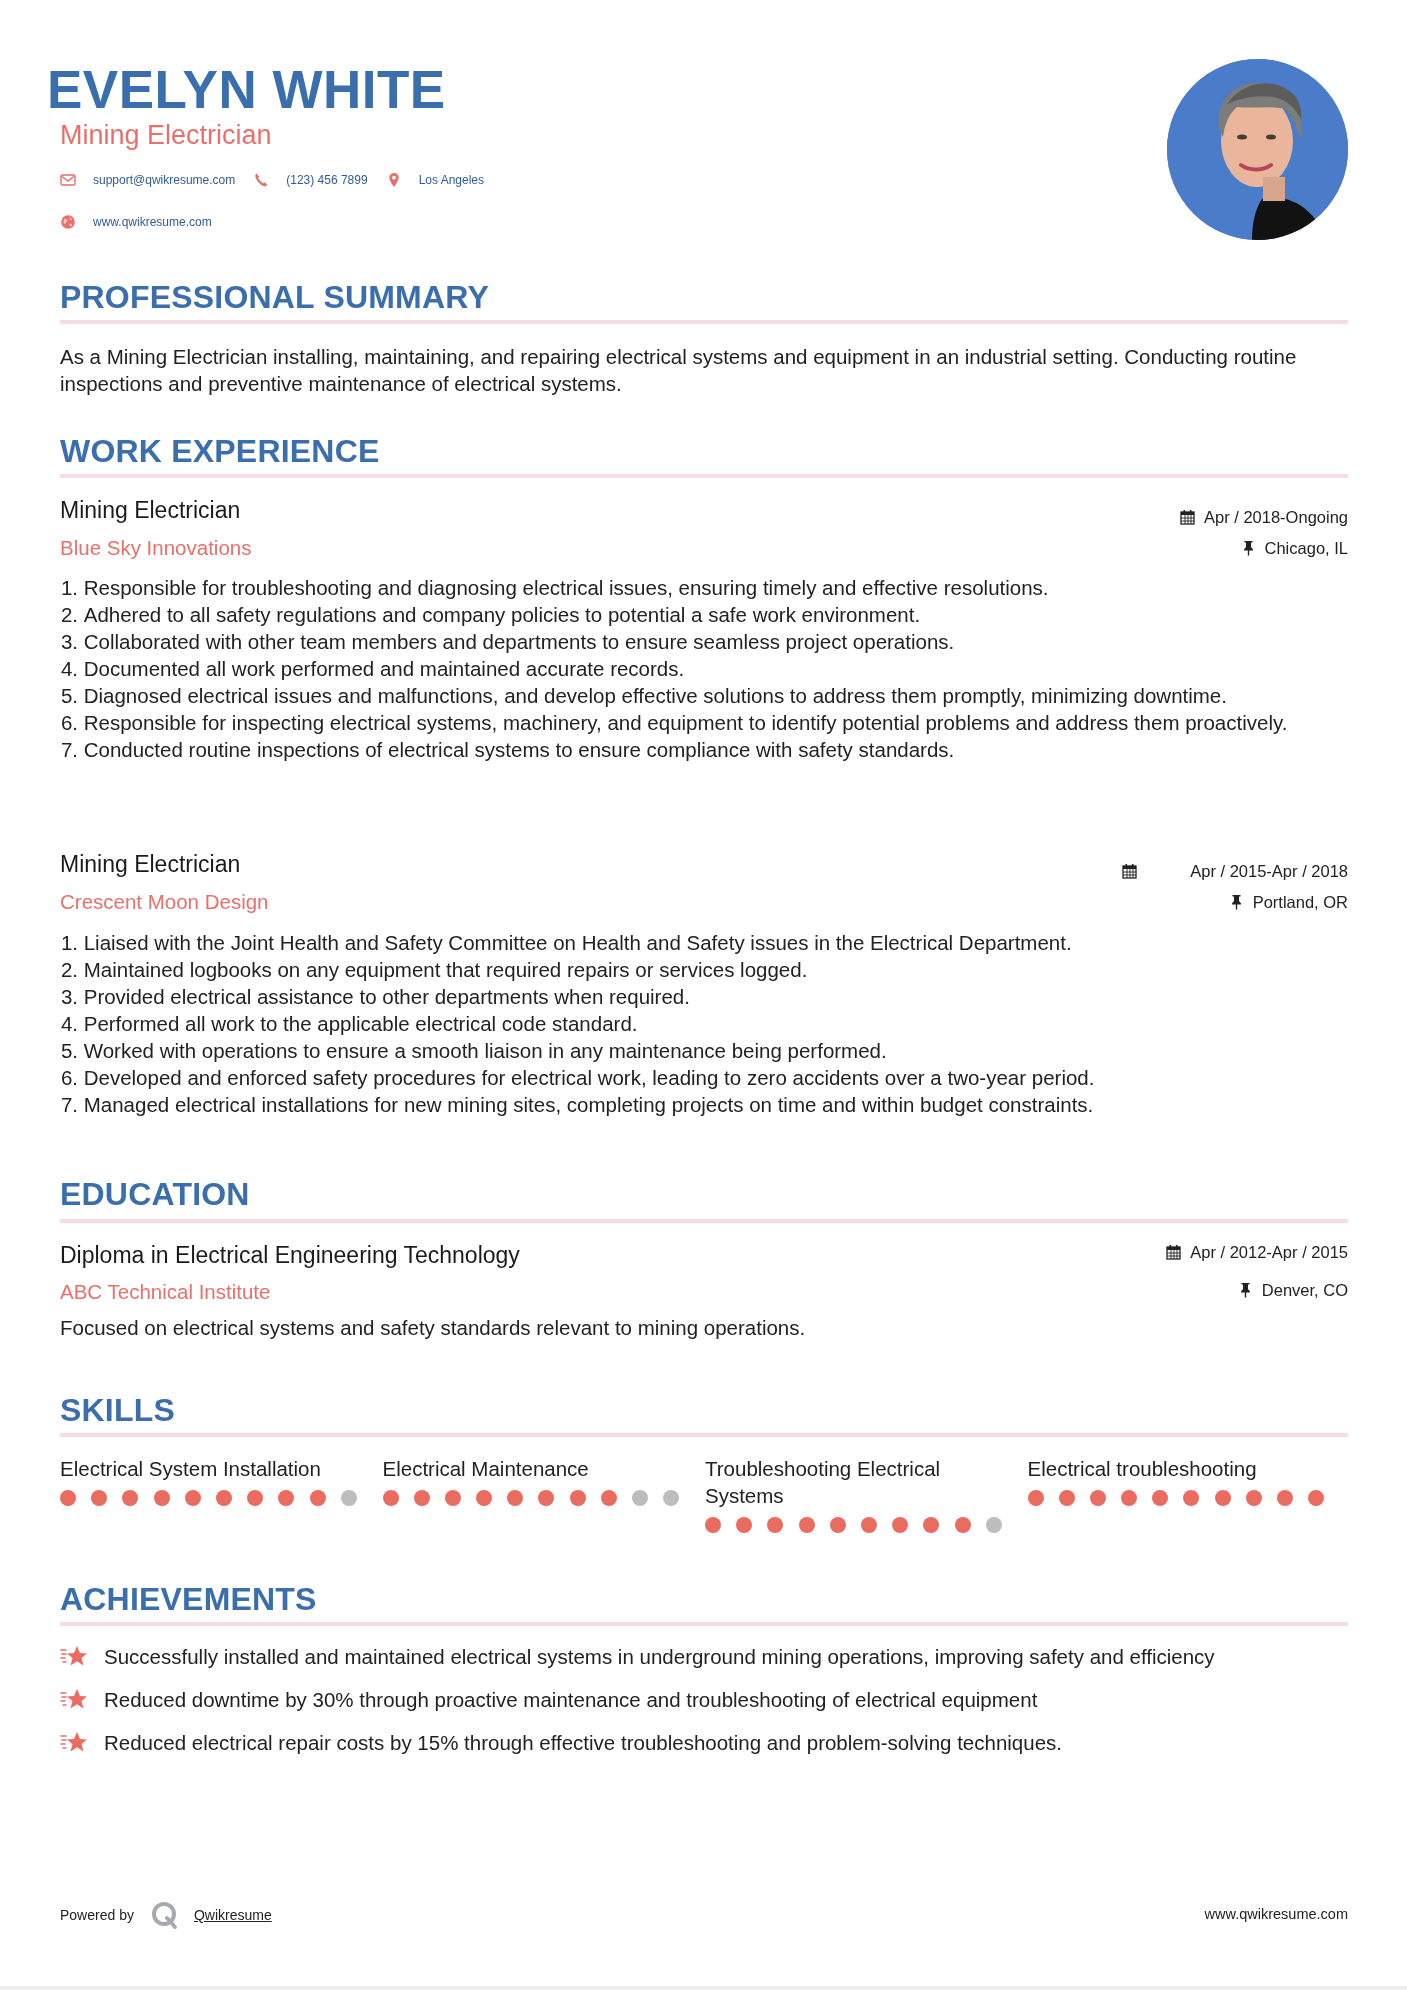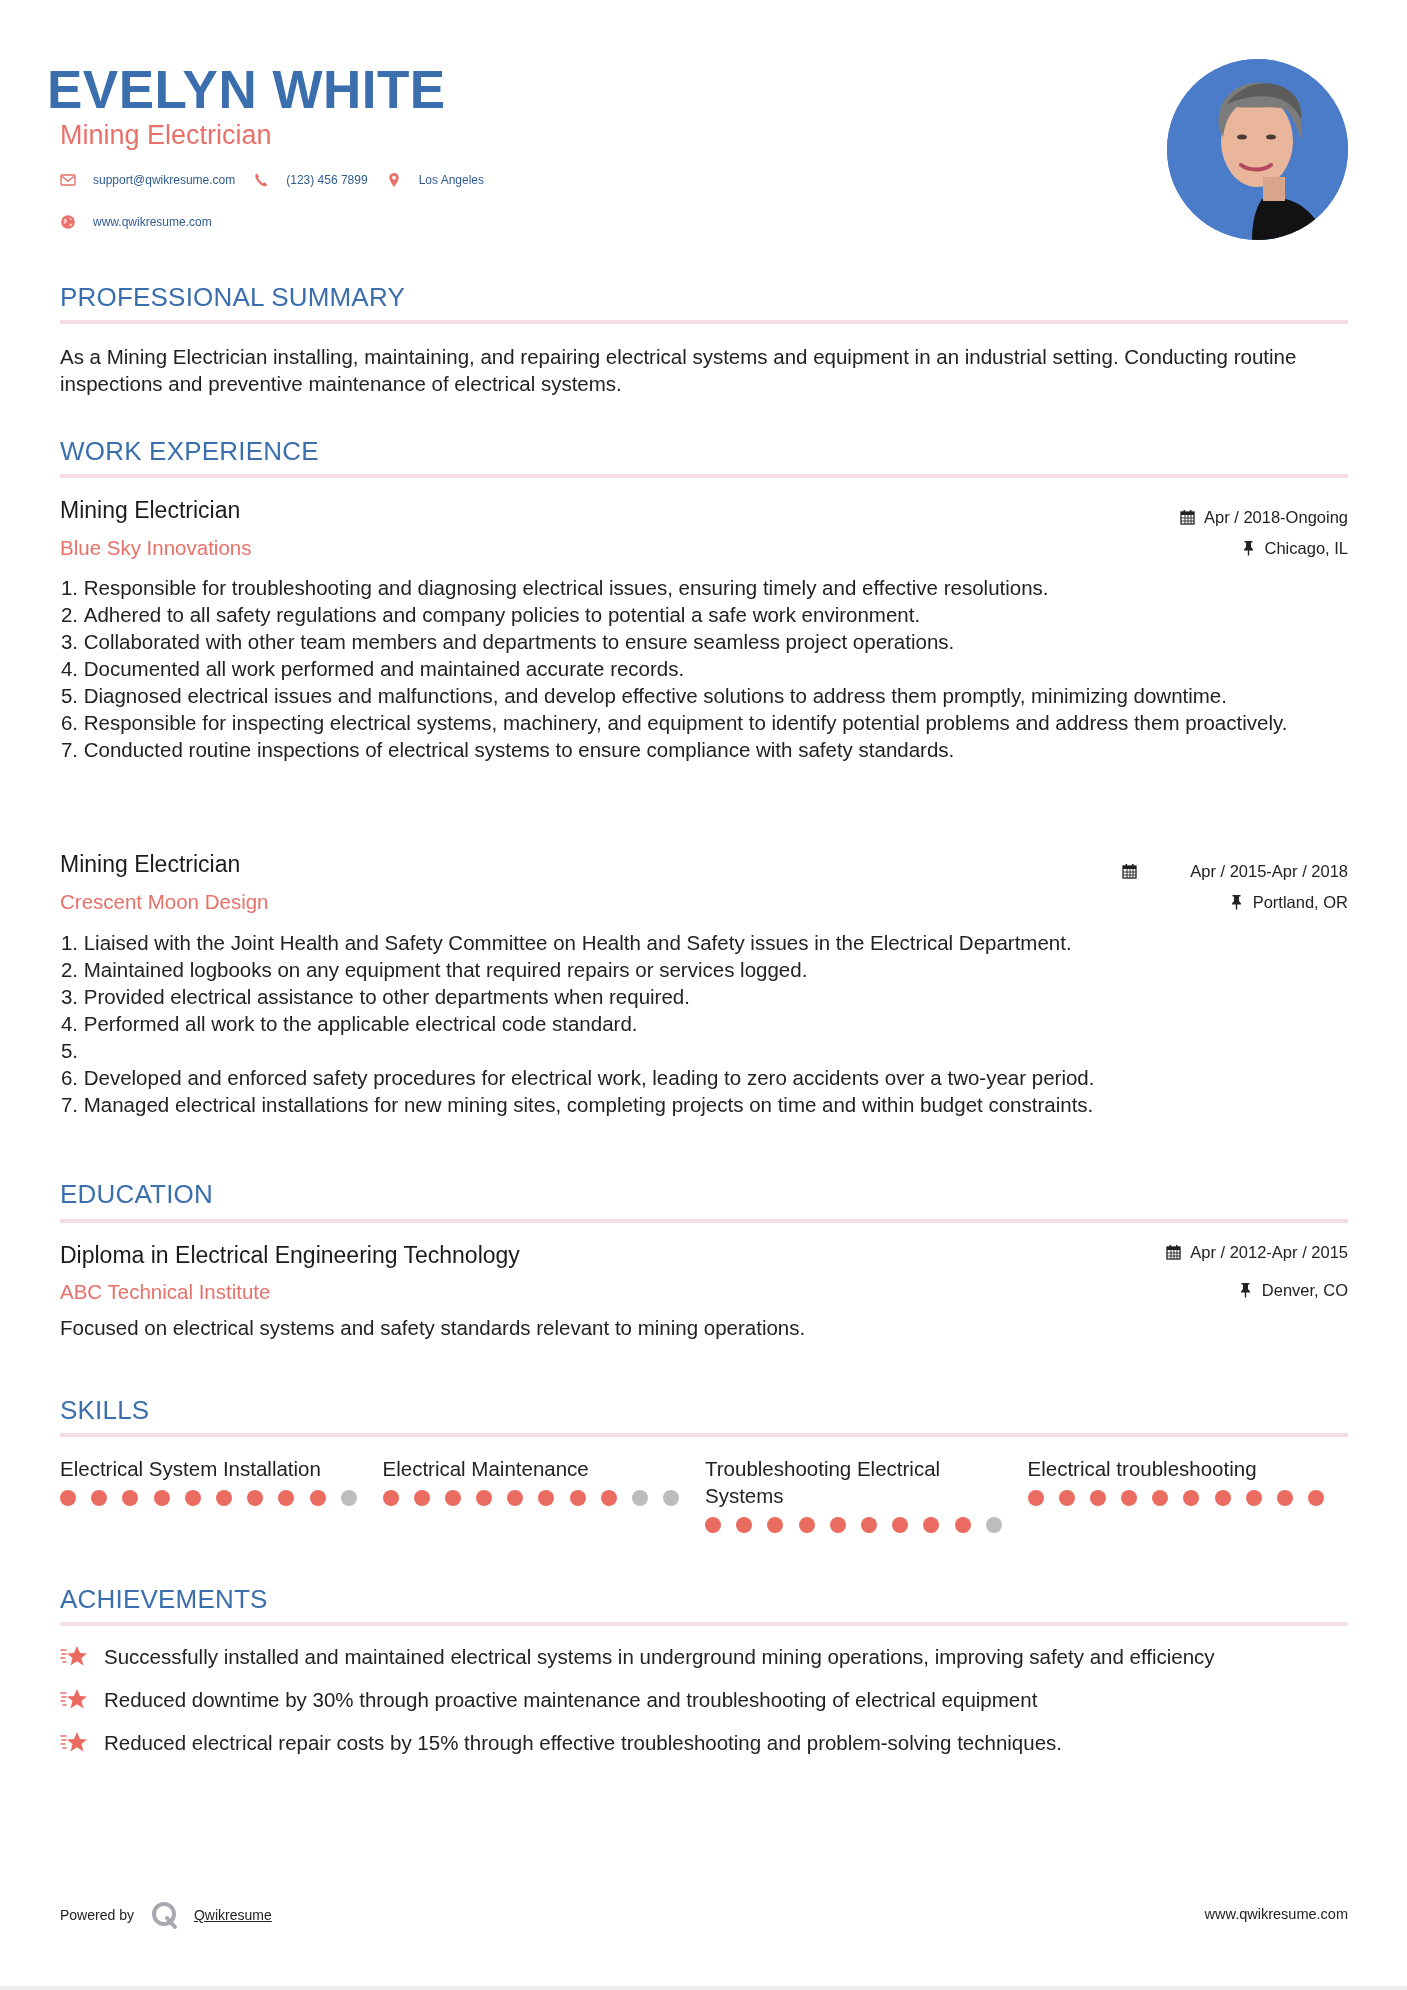--- a/index.html
+++ b/index.html
@@ -12,21 +12,21 @@
   .role { position: absolute; left: 60px; top: 118px; font-size: 27px; color: #e8706a; line-height: 34px; }
   .contact-row { position: absolute; left: 60px; display: flex; align-items: center; font-size: 12px; color: #2f5c92; }
   .contact-row.r1 { top: 172px; }
   .contact-row.r2 { top: 214px; }
   .contact-item { display: flex; align-items: center; margin-right: 18px; }
   .c-icon { width: 16px; height: 16px; display: inline-flex; align-items: center; justify-content: center; margin-right: 17px; color: #e8706a; }
   .c-icon svg { width: 16px; height: 16px; }
 
   .photo { position: absolute; left: 1167px; top: 59px; width: 181px; height: 181px; border-radius: 50%; background: #4a7cc9; overflow: hidden; }
 
-  .section-head { position: absolute; left: 60px; font-size: 26px; font-weight: normal; color: #3a6ead; letter-spacing: 0.2px; line-height: 30px; }
+  .section-head { position: absolute; left: 60px; font-size: 32px; font-weight: bold; color: #3a6ead; letter-spacing: 0.2px; line-height: 30px; }
   .rule { position: absolute; left: 60px; width: 1288px; height: 4px; background: #f6dde3; }
 
   .para { position: absolute; left: 60px; width: 1290px; font-size: 20.5px; line-height: 27px; color: #222; }
 
   .job-title { position: absolute; left: 60px; font-size: 23px; color: #1b1b1b; line-height: 28px; }
   .company { position: absolute; left: 60px; font-size: 20.5px; color: #e8706a; line-height: 26px; }
   .meta { position: absolute; right: 59px; font-size: 16.5px; color: #222; display: flex; align-items: center; line-height: 20px; }
   .meta .m-icon { width: 15px; height: 16px; margin-right: 9px; display: inline-flex; }
   .meta .m-icon svg { width: 15px; height: 16px; }
 
@@ -173,21 +173,21 @@
           <path d="M3.5 1 H11.5 V2.5 H10 V7 L12 9.5 V10.5 H8.2 V15.5 H6.8 V10.5 H3 V9.5 L5 7 V2.5 H3.5 Z" fill="#222"></path>
         </svg>
     </span>
     <span>Portland, OR</span>
   </div>
   <ol class="duties" style="top:929px;">
     <li><span class="num">1.</span>&nbsp;<span class="txt">Liaised with the Joint Health and Safety Committee on Health and Safety issues in the Electrical Department.</span></li>
     <li><span class="num">2.</span>&nbsp;<span class="txt">Maintained logbooks on any equipment that required repairs or services logged.</span></li>
     <li><span class="num">3.</span>&nbsp;<span class="txt">Provided electrical assistance to other departments when required.</span></li>
     <li><span class="num">4.</span>&nbsp;<span class="txt">Performed all work to the applicable electrical code standard.</span></li>
-    <li><span class="num">5.</span>&nbsp;</li>
+    <li><span class="num">5.</span>&nbsp;<span class="txt">Worked with operations to ensure a smooth liaison in any maintenance being performed.</span></li>
     <li><span class="num">6.</span>&nbsp;<span class="txt">Developed and enforced safety procedures for electrical work, leading to zero accidents over a two-year period.</span></li>
     <li><span class="num">7.</span>&nbsp;<span class="txt">Managed electrical installations for new mining sites, completing projects on time and within budget constraints.</span></li>
   </ol>
 
   <div class="section-head" style="top:1179px;">EDUCATION</div>
   <div class="rule" style="top:1219px;"></div>
   <div class="job-title" style="top:1241px;">Diploma in Electrical Engineering Technology</div>
   <div class="company" style="top:1279px;">ABC Technical Institute</div>
   <div class="meta" style="top:1242px;">
     <span class="m-icon">

